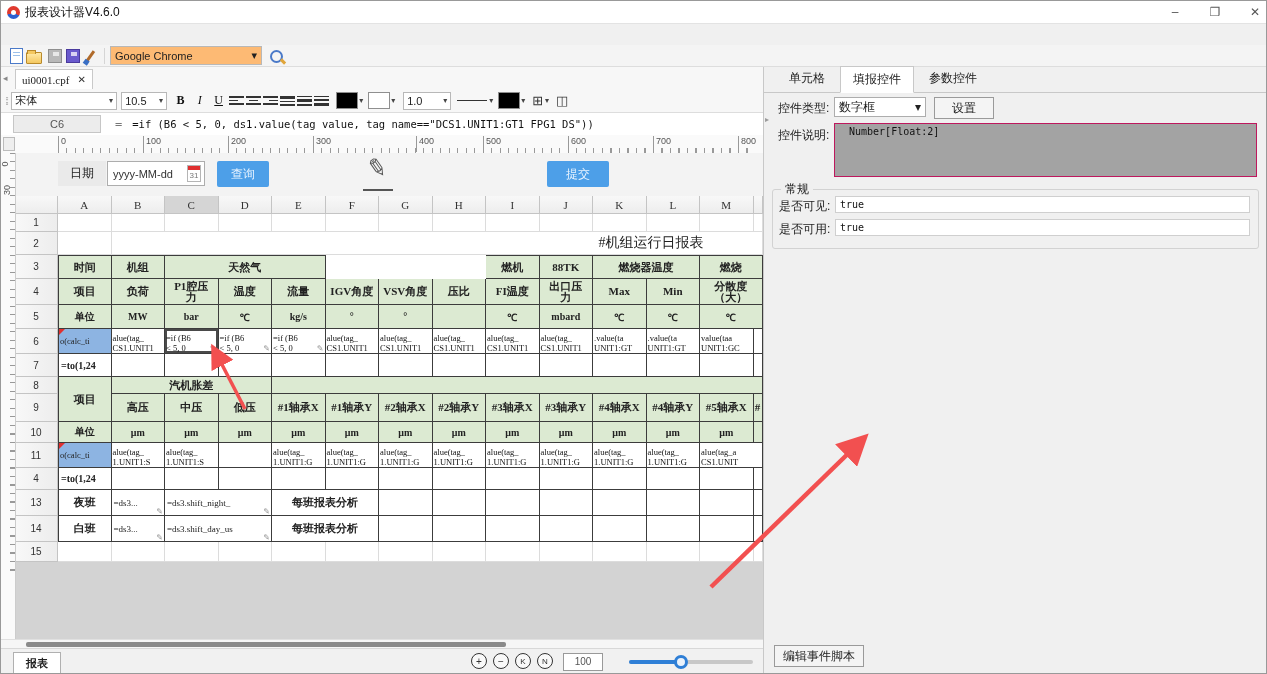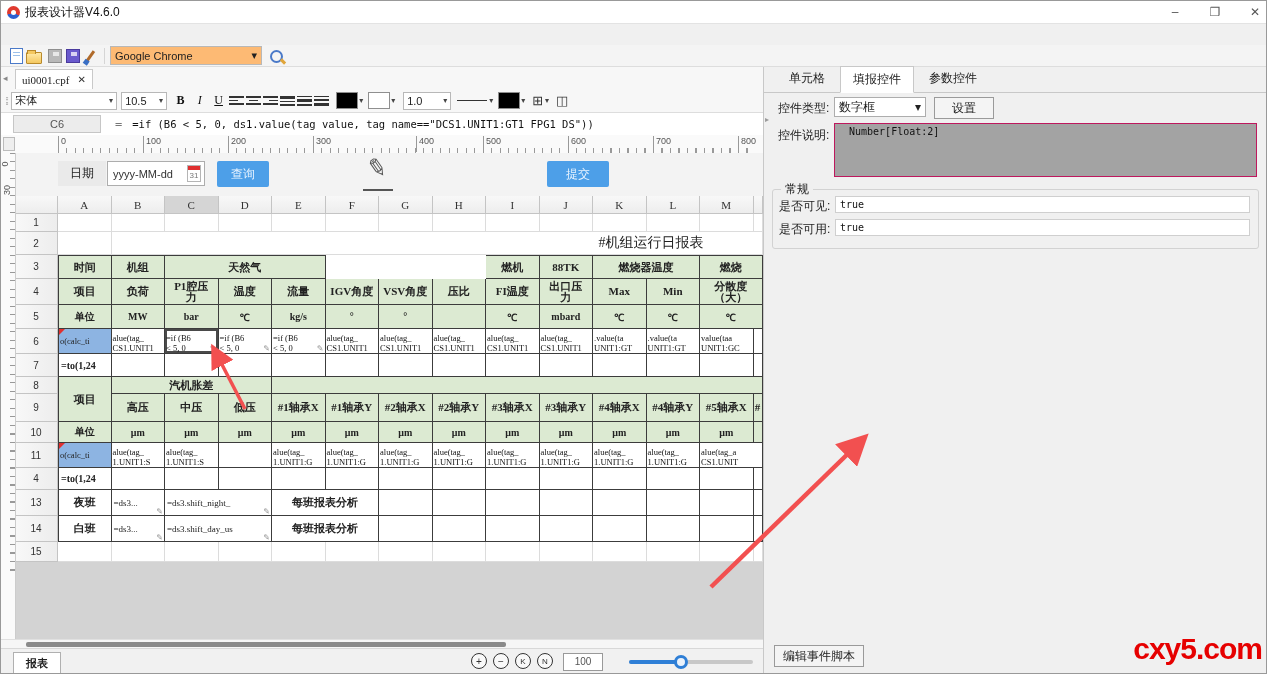--- a/index.html
+++ b/index.html
@@ -607,21 +607,20 @@
       <span class="glabel">常规</span>
       <span class="prow-label" style="left:6px;top:8px">是否可见:</span>
       <div class="pinput" style="left:62px;top:6px;width:415px;height:17px">true</div>
       <span class="prow-label" style="left:6px;top:31px">是否可用:</span>
       <div class="pinput" style="left:62px;top:29px;width:415px;height:17px">true</div>
     </div>
 
 
 
     <div class="pbtn editbtn" style="position:absolute">编辑事件脚本</div>
-    <div class="watermark">cxy5.com</div>
   </div>
 
   <svg class="annot" viewBox="0 0 1267 674">
     <defs>
       <marker id="ah" markerWidth="7" markerHeight="7" refX="4" refY="3.5" orient="auto">
         <path d="M0,0 L7,3.5 L0,7 Z" fill="#f25050"></path>
       </marker>
     </defs>
     <line x1="244" y1="408" x2="215" y2="352" stroke="#f25050" stroke-width="3.5" marker-end="url(#ah)"></line>
     <line x1="710" y1="586" x2="858" y2="442" stroke="#f25050" stroke-width="4.5" marker-end="url(#ah)"></line>

